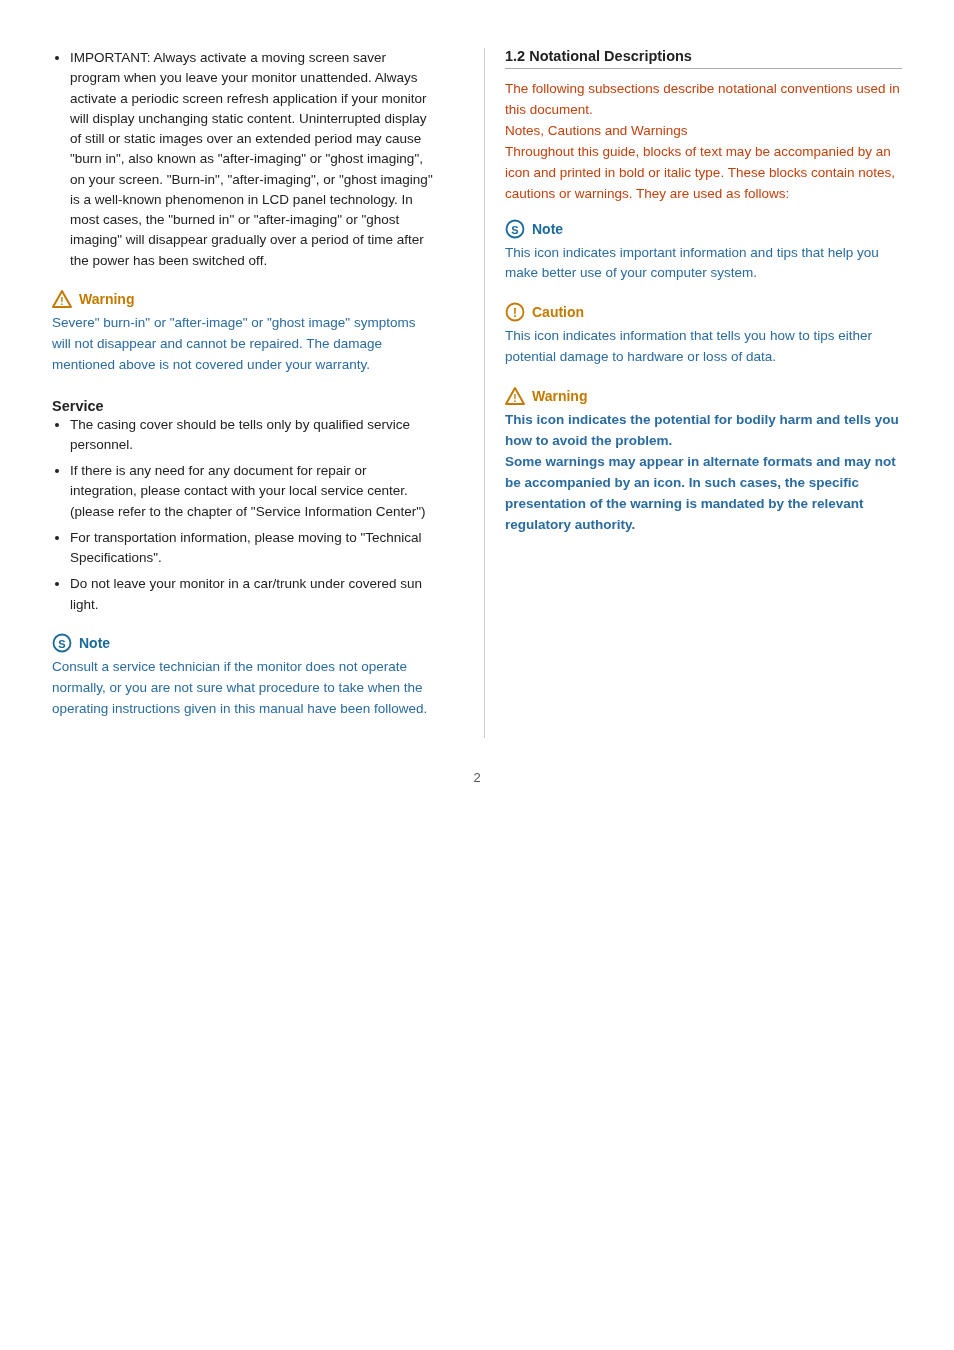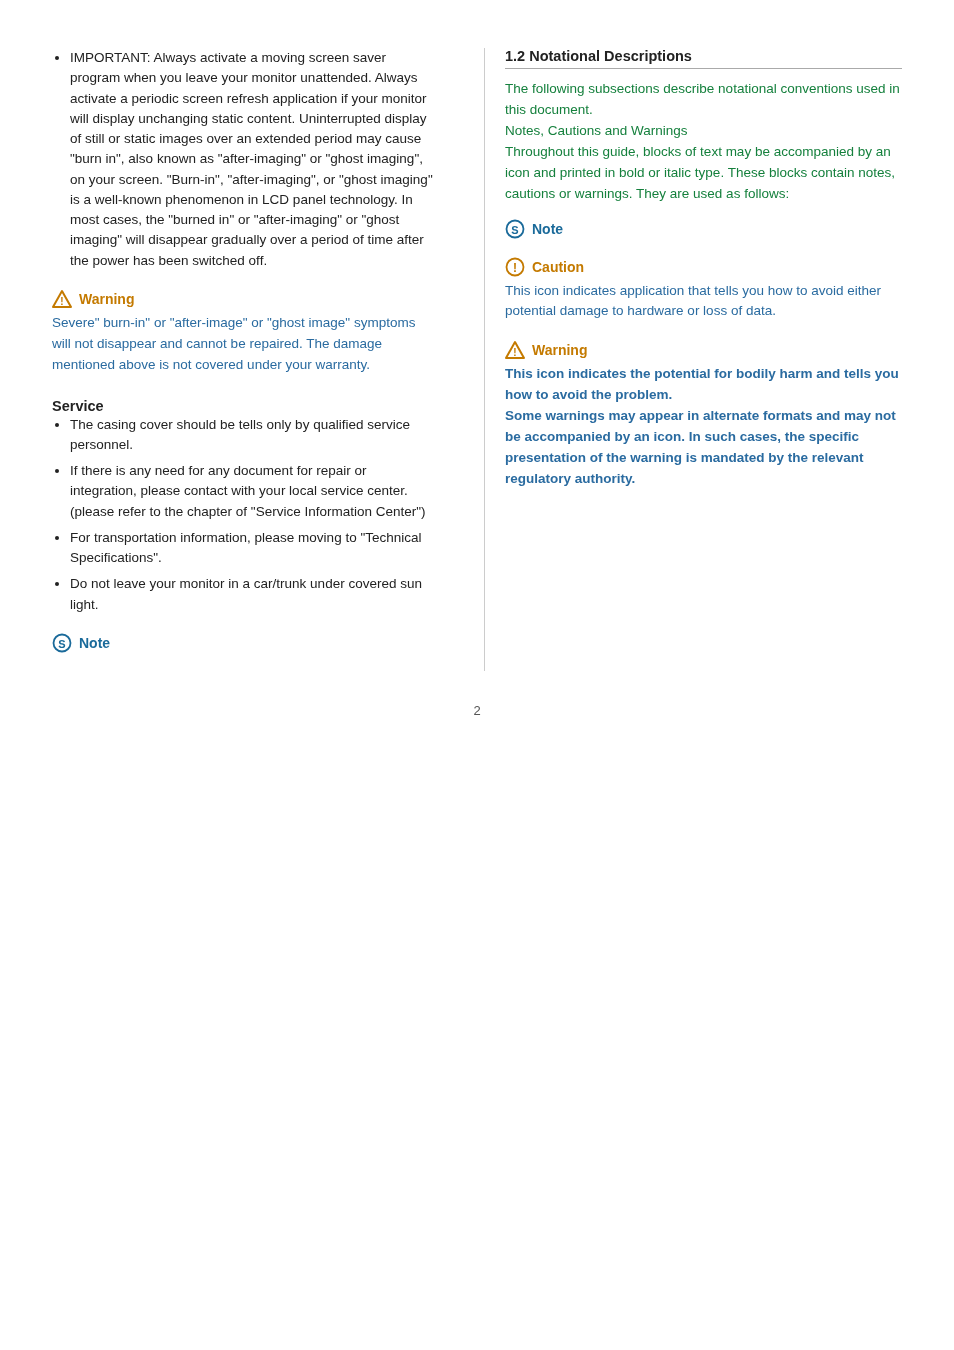--- a/index.html
+++ b/index.html
@@ -128,21 +128,21 @@
       font-weight: bold;
       margin-top: 0;
       margin-bottom: 10px;
       color: #222;
       border-bottom: 1px solid #aaa;
       padding-bottom: 4px;
     }
     .body-text {
       font-size: 13.5px;
       line-height: 1.55;
-      color: #15803d;
+      color: #c2410c;
       margin-bottom: 10px;
     }
     .page-number {
       text-align: center;
       margin-top: 32px;
       font-size: 13px;
       color: #555;
     }
   </style>
 </head>
@@ -183,20 +183,21 @@
       <div class="note-box">
         <div class="note-label">
           <span class="note-icon">
             <svg width="20" height="20" viewBox="0 0 20 20">
               <circle cx="10" cy="10" r="8.5" fill="none" stroke="#1a6a9a" stroke-width="1.8"></circle>
               <text x="10" y="14.5" text-anchor="middle" font-size="11" font-weight="bold" fill="#1a6a9a">S</text>
             </svg>
           </span>
           <span>Note</span>
         </div>
+        <div class="note-text">Consult a service technician if the monitor does not operate normally, or you are not sure what procedure to take when the operating instructions given in this manual have been followed.</div>
       </div>
 
     </div>
 
     <div class="col-right">
 
       <div class="subsection-title">1.2 Notational Descriptions</div>
 
       <div class="body-text" style="white-space: pre-line;">The following subsections describe notational conventions used in this document.
 Notes, Cautions and Warnings
@@ -205,33 +206,34 @@
       <div class="note-box">
         <div class="note-label">
           <span class="note-icon">
             <svg width="20" height="20" viewBox="0 0 20 20">
               <circle cx="10" cy="10" r="8.5" fill="none" stroke="#1a6a9a" stroke-width="1.8"></circle>
               <text x="10" y="14.5" text-anchor="middle" font-size="11" font-weight="bold" fill="#1a6a9a">S</text>
             </svg>
           </span>
           <span>Note</span>
         </div>
+        <div class="note-text">This icon indicates important information and tips that help you make better use of your computer system.</div>
       </div>
 
       <div class="caution-box">
         <div class="caution-label">
           <span class="caution-icon">
             <svg width="20" height="20" viewBox="0 0 20 20">
               <circle cx="10" cy="10" r="8.5" fill="none" stroke="#c47a00" stroke-width="1.8"></circle>
               <text x="10" y="14.5" text-anchor="middle" font-size="12" font-weight="bold" fill="#c47a00">!</text>
             </svg>
           </span>
           <span>Caution</span>
         </div>
-        <div class="caution-text">This icon indicates application that tells you how to avoid either potential damage to hardware or loss of data.</div>
+        <div class="caution-text">This icon indicates information that tells you how to tips either potential damage to hardware or loss of data.</div>
       </div>
 
       <div class="warning-box">
         <div class="warning-label">
           <span class="warning-icon">
             <svg width="20" height="20" viewBox="0 0 20 20">
               <polygon points="10,2 19,18 1,18" fill="none" stroke="#c47a00" stroke-width="2" stroke-linejoin="round"></polygon>
               <text x="10" y="15.5" text-anchor="middle" font-size="10" font-weight="bold" fill="#c47a00">!</text>
             </svg>
           </span>

